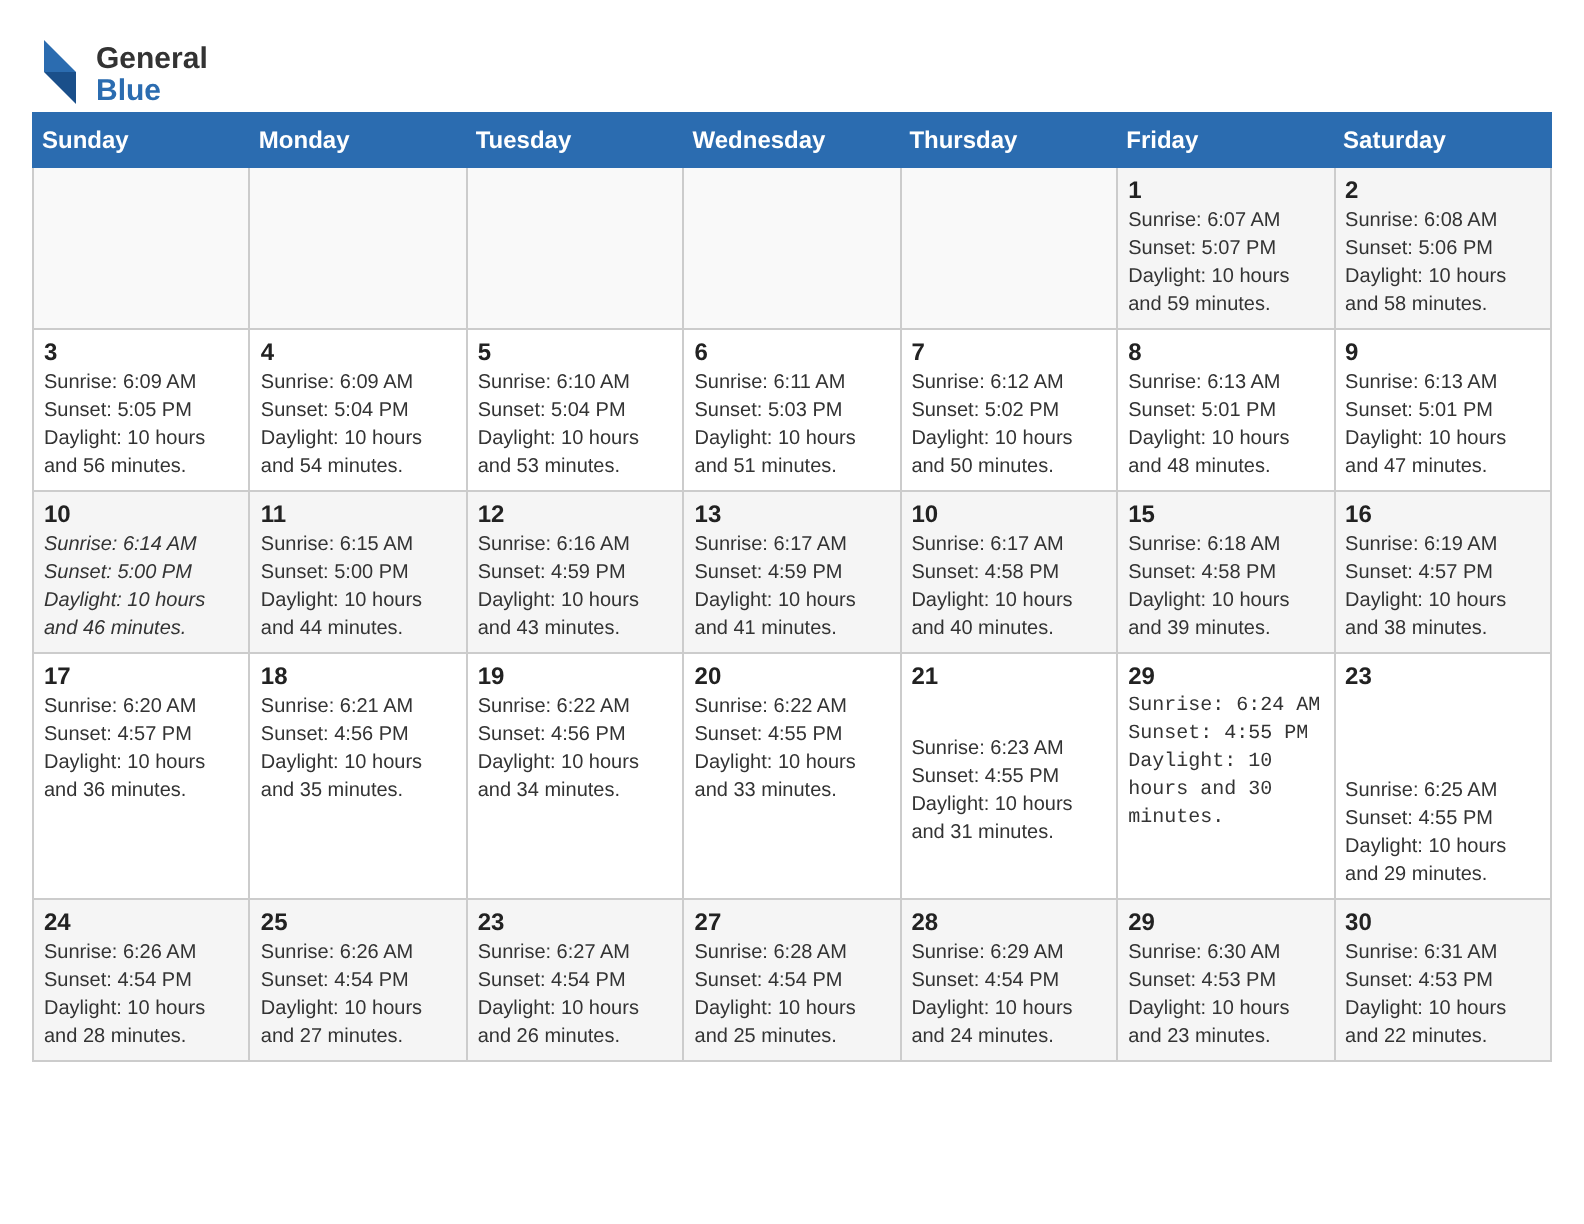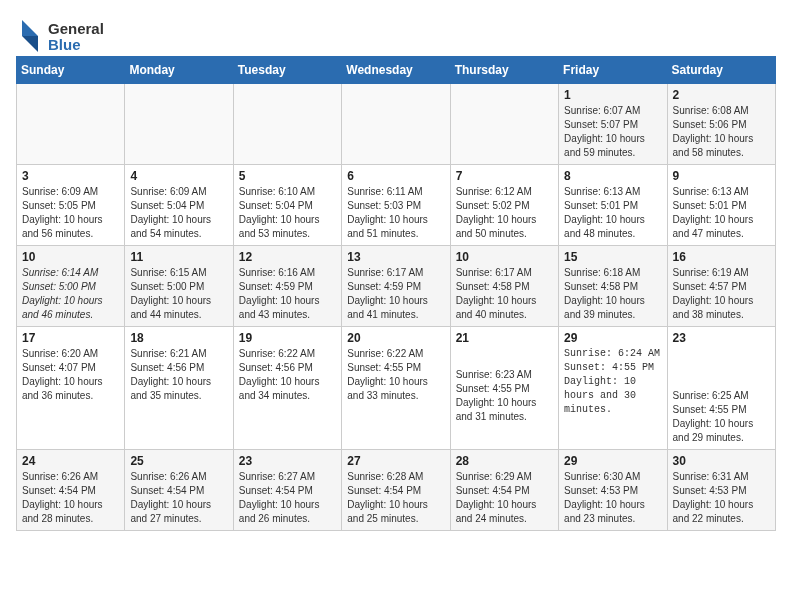--- a/index.html
+++ b/index.html
@@ -213,21 +213,21 @@
           <span class="day-num">16</span>
           <div class="day-detail" style="white-space: pre-line;">Sunrise: 6:19 AM
 Sunset: 4:57 PM
 Daylight: 10 hours and 38 minutes.</div>
         </td>
       </tr>
       <tr>
         <td>
           <span class="day-num">17</span>
           <div class="day-detail" style="white-space: pre-line;">Sunrise: 6:20 AM
-Sunset: 4:07 PM
+Sunset: 4:57 PM
 Daylight: 10 hours and 36 minutes.</div>
         </td>
         <td>
           <span class="day-num">18</span>
           <div class="day-detail" style="white-space: pre-line;">Sunrise: 6:21 AM
 Sunset: 4:56 PM
 Daylight: 10 hours and 35 minutes.</div>
         </td>
         <td>
           <span class="day-num">19</span>

